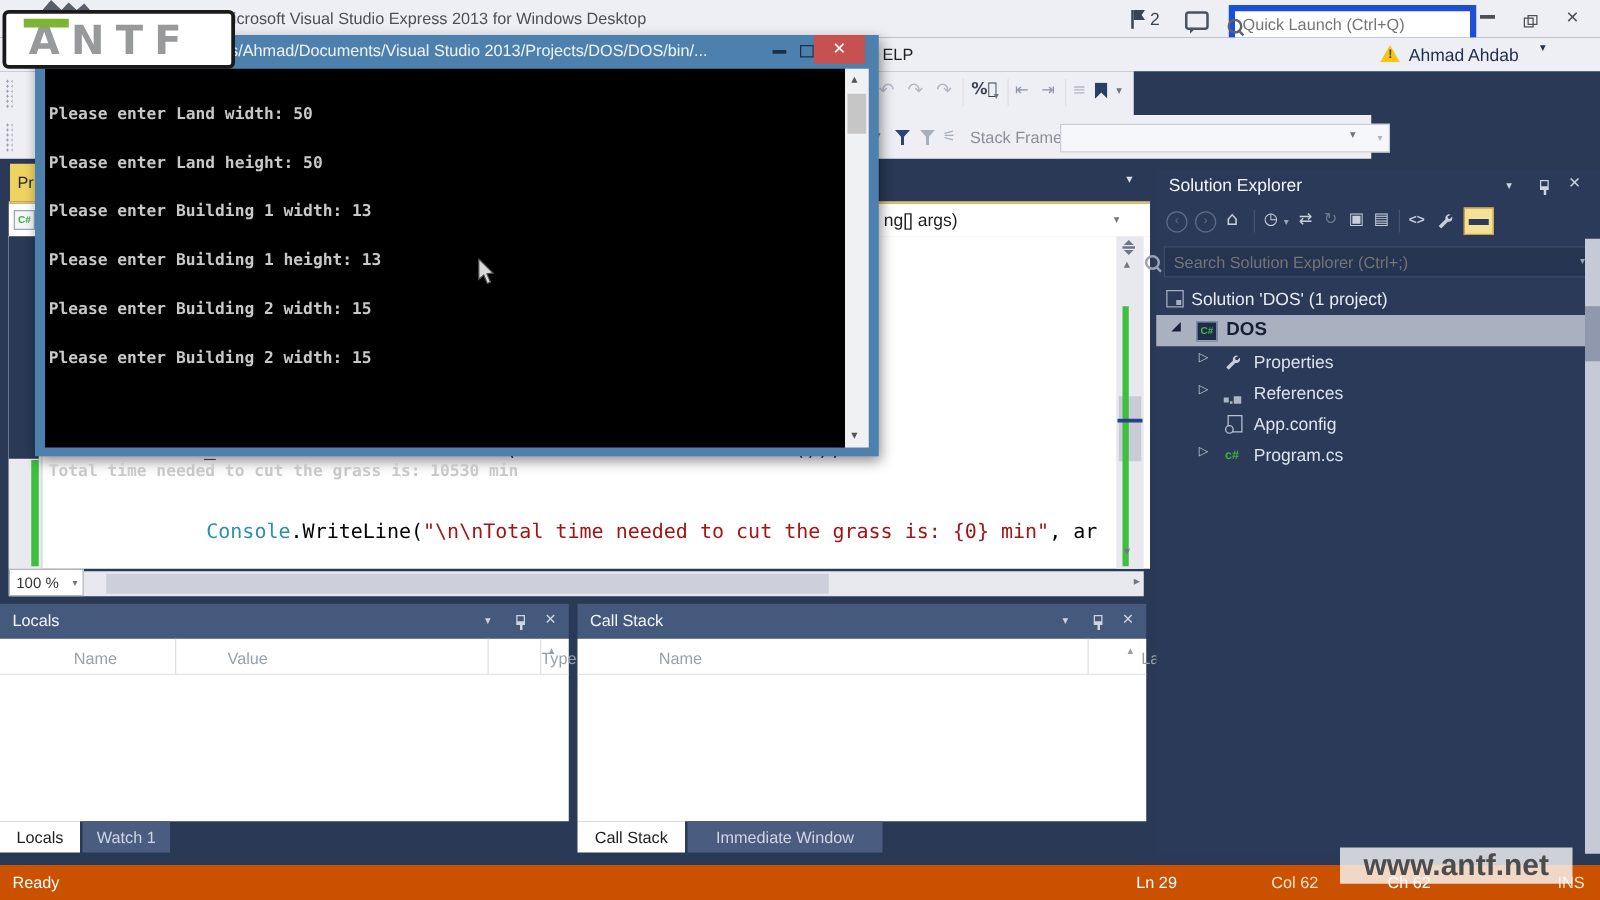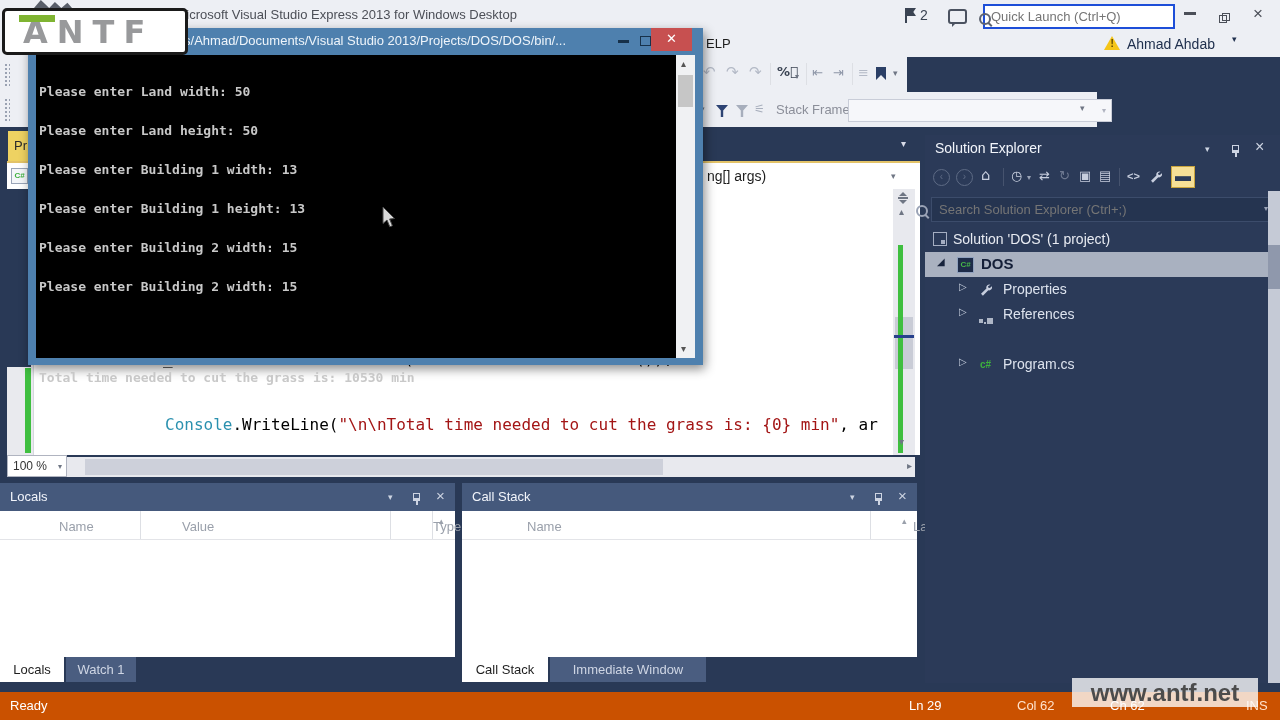--- a/index.html
+++ b/index.html
@@ -70,21 +70,21 @@
 
 <div id="stage">
 
   <div class="abs chrome" style="left:0;top:0;width:1280px;height:30px;">
     <div class="abs" style="left:34px;top:0;width:38px;height:8px;background:#595e69;clip-path:polygon(0 100%,18% 0,40% 100%,55% 25%,72% 100%,88% 35%,100% 100%);"></div>
     <div class="abs" style="left:75px;top:7px;font-size:13px;color:#4c4f57;white-space:nowrap;">DOS (Running) - Microsoft Visual Studio Express 2013 for Windows Desktop</div>
 
     <div class="abs" style="left:905px;top:8px;"><span class="flag"></span></div>
     <div class="abs" style="left:920px;top:7px;font-size:14px;color:#3a4352;">2</div>
     <div class="abs" style="left:948px;top:9px;"><span class="bubble"></span></div>
-    <div class="abs" style="left:983px;top:4px;width:188px;height:21px;background:#fff;border:2px solid #1d4ed8;">
+    <div class="abs" style="left:983px;top:4px;width:188px;height:21px;background:#fff;border:5px solid #1d4ed8;">
       <input style="position: absolute; left: 4px; top: 1px; width: 158px; height: 17px; border: none; font-size: 13px; color: rgb(109, 114, 128); background: transparent; font-family: &quot;Liberation Sans&quot;, sans-serif;" placeholder="Quick Launch (Ctrl+Q)">
       <span class="mag abs" style="right:6px;top:5px;"></span>
     </div>
     <div class="abs ico" style="left:1184px;top:12px;width:12px;height:3px;background:#4b4f58;"></div>
     <div class="abs" style="left:1219px;top:9px;"><span class="restore"></span></div>
     <div class="abs" style="left:1253px;top:4px;font-size:17px;color:#4b4f58;">×</div>
   </div>
 
   <div class="abs chrome" style="left:0;top:30px;width:1280px;height:27px;">
     <div class="abs" style="left:706px;top:6px;font-size:13px;color:#1e1e1e;">ELP</div>
@@ -262,20 +262,24 @@
       <svg class="abs wrench" style="left:54px;top:6px;" viewBox="0 0 13 13">
           <path d="M11.5 1.8 a3 3 0 0 0-4.1 3.6 L2 10.8 l1.9 1.9 5.4-5.4 a3 3 0 0 0 3.5-4.1 l-1.9 1.9 -1.5-.4 -.4-1.5z" fill="#c7cede"></path>
         </svg>
       <span class="abs" style="left:78px;top:4px;color:#dde3ee;font-size:14px;">Properties</span>
     </div>
     <div class="abs" style="left:0;top:167px;width:355px;height:25px;">
       <span class="abs ico" style="left:34px;top:5px;font-size:10px;color:#c2cad9;">▷</span>
       <span class="refic abs" style="left:54px;top:9px;"></span>
       <span class="abs" style="left:78px;top:4px;color:#dde3ee;font-size:14px;">References</span>
     </div>
+    <div class="abs" style="left:0;top:192px;width:355px;height:25px;">
+      <span class="pageic abs" style="left:57px;top:5px;"></span>
+      <span class="abs" style="left:78px;top:4px;color:#dde3ee;font-size:14px;">App.config</span>
+    </div>
     <div class="abs" style="left:0;top:217px;width:355px;height:25px;">
       <span class="abs ico" style="left:34px;top:5px;font-size:10px;color:#c2cad9;">▷</span>
       <span class="cstxt abs" style="left:55px;top:7px;">c#</span>
       <span class="abs" style="left:78px;top:4px;color:#dde3ee;font-size:14px;">Program.cs</span>
     </div>
 
     <div class="abs" style="left:343px;top:56px;width:12px;height:492px;background:#c5cad6;">
       <div class="abs" style="left:0;top:54px;width:12px;height:44px;background:#8f98ac;"></div>
     </div>
   </div>

